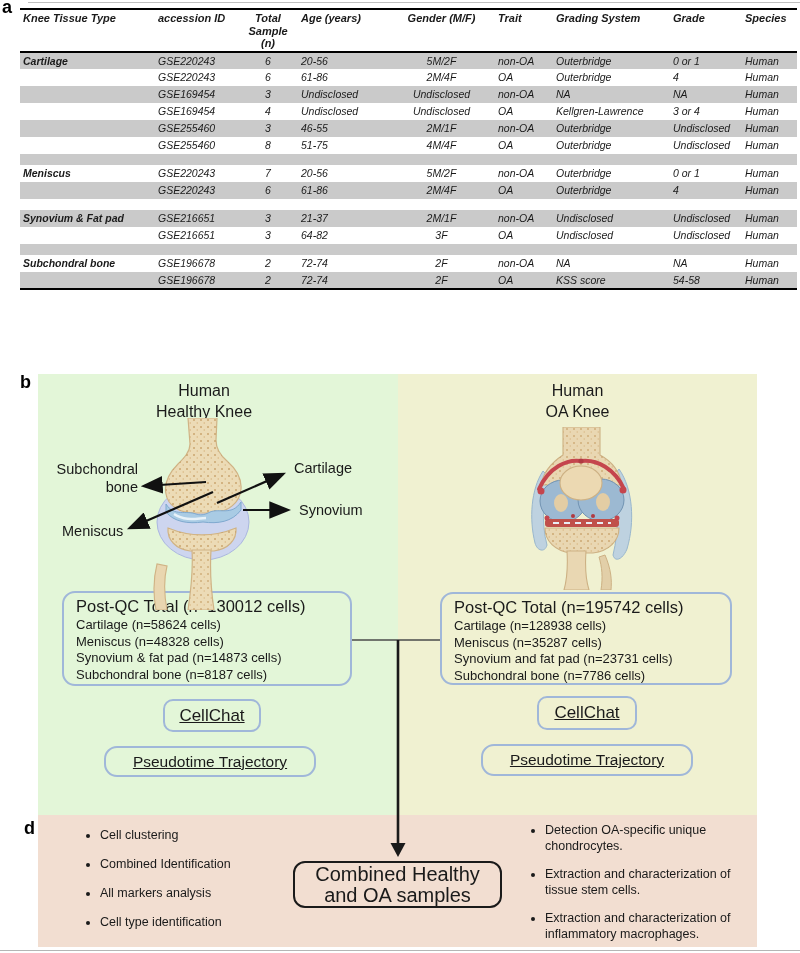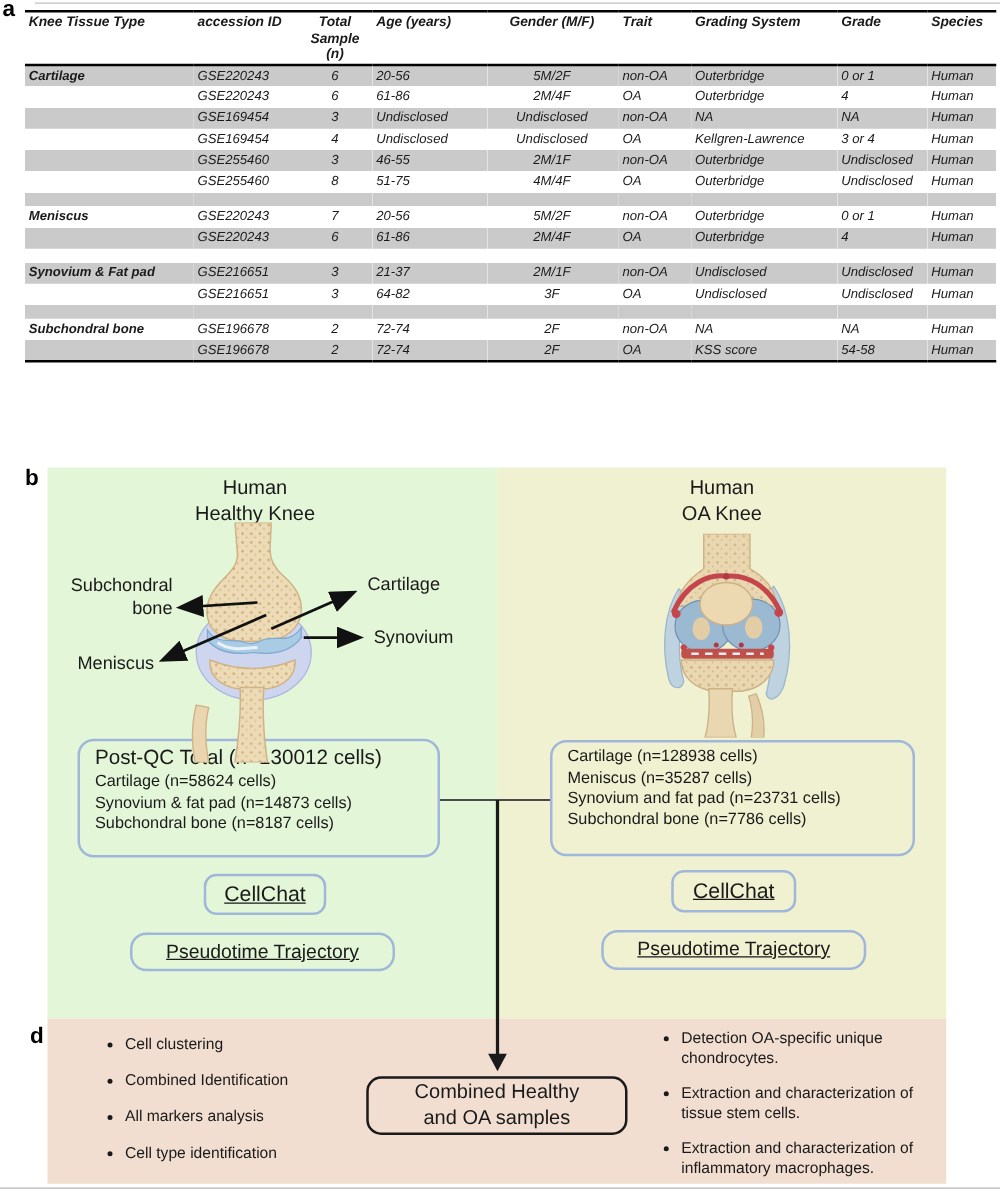--- a/index.html
+++ b/index.html
@@ -61,21 +61,21 @@
 
   
   .bullets{position:absolute;list-style:disc;}
   .bullets li{margin-bottom:16px;font-size:12.5px;line-height:13px;}
   #bulletsRight.bullets{width:205px;}
   #bulletsRight.bullets li{line-height:15.5px;margin-bottom:13px;}
 
   #combinedBox{position:absolute;left:293px;top:861px;width:209px;height:47px;
                border:2.5px solid #1a1a1a;border-radius:12px;z-index:6;
                display:flex;flex-direction:column;align-items:center;justify-content:center;
-               font-size:16px;line-height:20.5px;text-align:center;}
+               font-size:20px;line-height:20.5px;text-align:center;}
 
   
   .abs-svg{position:absolute;pointer-events:none;}
   #connector{left:0;top:0;width:800px;height:953px;z-index:5;}
   .panel-arrows{left:0;top:0;width:100%;height:100%;z-index:2;}
   .knee-svg{position:absolute;z-index:1;}
 </style>
 </head>
 <body>
 
@@ -327,20 +327,21 @@
       <div>bone</div>
     </div>
     <div class="anno" style="left:256px;top:86px;">Cartilage</div>
     <div class="anno" style="left:261px;top:128px;">Synovium</div>
     <div class="anno" style="left:24px;top:149px;">Meniscus</div>
 
     <div class="qc-box" style="left:24px;top:217px;width:290px;height:95px;">
       <div class="qc-title">Post-QC Total (n=130012 cells)</div>
       <ul class="qc-lines">
           <li>Cartilage (n=58624 cells)</li>
+          <li>Meniscus (n=48328 cells)</li>
           <li>Synovium &amp; fat pad (n=14873 cells)</li>
           <li>Subchondral bone (n=8187 cells)</li>
         </ul>
     </div>
 
     <div class="pill cellchat" style="left:125px;top:325px;width:98px;height:33px;">CellChat</div>
     <div class="pill pseudo" style="left:66px;top:372px;width:212px;height:31px;">Pseudotime Trajectory</div>
   </div>
 
   <div id="panelC" class="panel">
@@ -375,20 +376,21 @@
       <circle cx="94" cy="91" r="2.5" fill="#c5454d"></circle>
       <circle cx="50" cy="89" r="2" fill="#b03a42"></circle>
       <circle cx="70" cy="89" r="2" fill="#b03a42"></circle>
       <path d="M22,101 C22,114 32,124 48,126 L70,126 C86,124 96,114 96,101 Z" fill="#e9d7b2" stroke="#cdb184" stroke-width="1.1"></path>
       <path d="M22,101 C22,114 32,124 48,126 L70,126 C86,124 96,114 96,101 Z" fill="url(#speckC)" opacity="0.8"></path>
       <path d="M44,124 C45,140 44,152 41,163 L66,163 C62,150 62,138 63,124 Z" fill="#e9d7b2" stroke="#cdb184" stroke-width="1.1"></path>
       <path d="M82,128 C88,142 89,153 88,163 L78,163 C80,150 79,140 76,130 Z" fill="#e2cfa8" stroke="#cdb184" stroke-width="1"></path>
     </svg>
 
     <div class="qc-box" style="left:42px;top:218px;width:292px;height:93px;">
+      <div class="qc-title">Post-QC Total (n=195742 cells)</div>
       <ul class="qc-lines">
           <li>Cartilage (n=128938 cells)</li>
           <li>Meniscus (n=35287 cells)</li>
           <li>Synovium and fat pad (n=23731 cells)</li>
           <li>Subchondral bone (n=7786 cells)</li>
         </ul>
     </div>
 
     <div class="pill cellchat" style="left:139px;top:322px;width:100px;height:34px;">CellChat</div>
     <div class="pill pseudo" style="left:83px;top:370px;width:212px;height:32px;">Pseudotime Trajectory</div>

